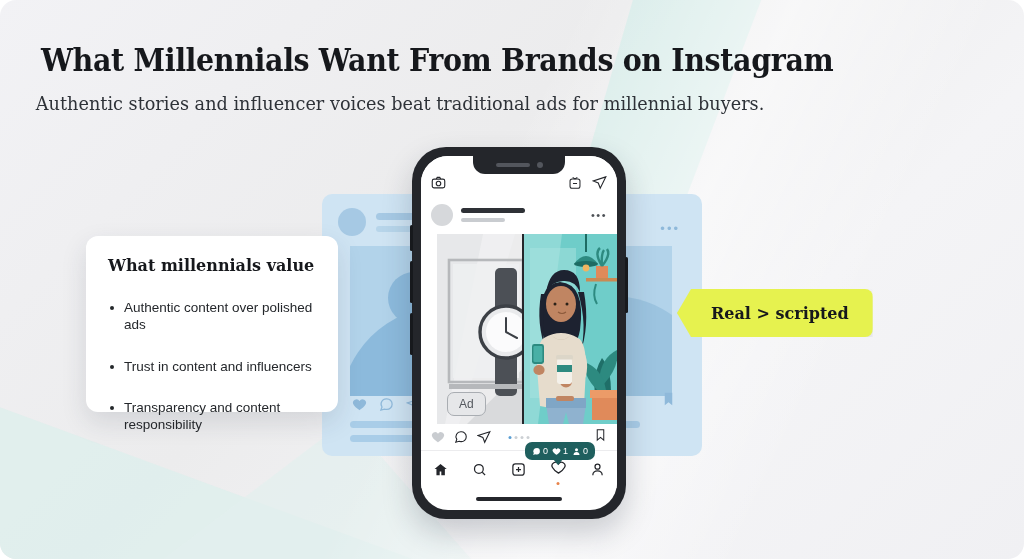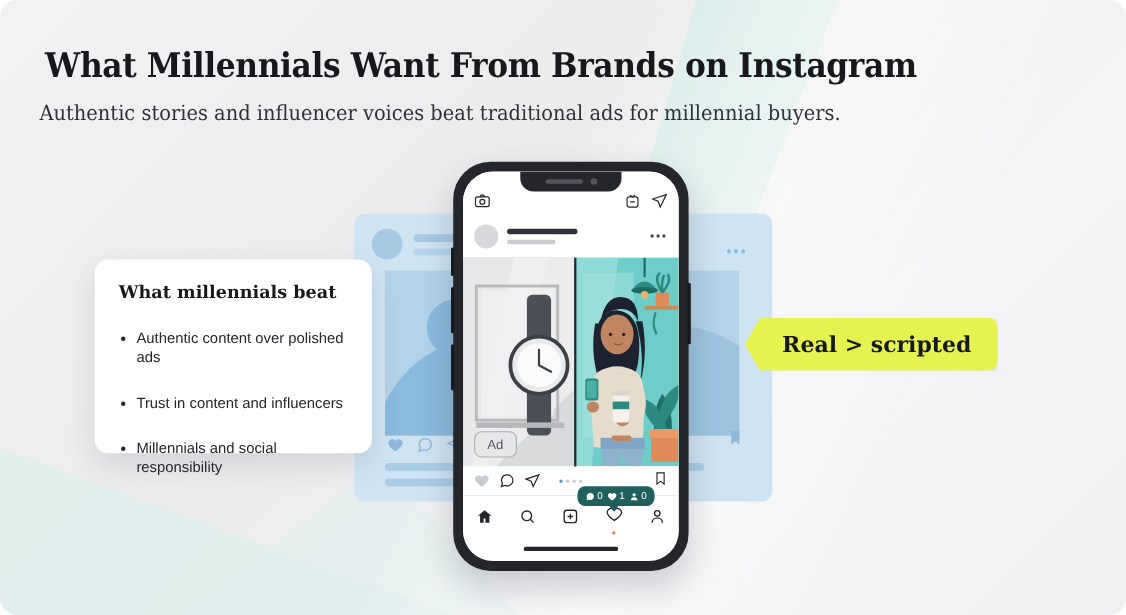--- a/index.html
+++ b/index.html
@@ -151,21 +151,21 @@
     background: #fff;
   }
   .ig-posthead .avatar { width: 22px; height: 22px; border-radius: 50%; background: #d6d8db; flex: none; }
   .ig-posthead .lines { display: flex; flex-direction: column; gap: 5px; }
   .ig-posthead .n1 { width: 64px; height: 5px; border-radius: 3px; background: #2e3136; }
   .ig-posthead .n2 { width: 44px; height: 4px; border-radius: 3px; background: #c9ccd0; }
   .ig-posthead .more { margin-left: auto; color: #4c5055; font-size: 11px; letter-spacing: 1.5px; line-height: 1; }
 
   
   .ig-media { position: absolute; top: 78px; left: 0; width: 196px; height: 190px; overflow: hidden; }
-  .media-left  { position: absolute; left: 0; top: 0; width: 101px; height: 190px; background: #5eead4; overflow: hidden; }
+  .media-left  { position: absolute; left: 16px; top: 0; width: 101px; height: 190px; background: #5eead4; overflow: hidden; }
   .media-right { position: absolute; left: 101px; top: 0; width: 95px; height: 190px; background: #6fcdc9; overflow: hidden; }
 
   .ad-chip {
     position: absolute; left: 10px; bottom: 8px;
     padding: 4px 11px; border-radius: 7px;
     background: #e6e7e9; border: 1px solid #a9adb2;
     font-size: 12px; color: #54585e; font-weight: 400;
     z-index: 5;
   }
   .split-line { position: absolute; left: 101px; top: 0; width: 2px; height: 354px; background: #24262b; z-index: 8; }
@@ -244,21 +244,21 @@
     position: absolute; left: 677px; top: 289px;
     height: 48px; padding: 0 24px 0 34px;
     background: #e6f24f;
     display: flex; align-items: center;
     clip-path: polygon(14px 0, 100% 0, 100% 100%, 14px 100%, 0 50%);
     border-radius: 0 8px 8px 0;
     box-shadow: 0 6px 14px rgba(40,50,70,.12);
   }
   .badge span {
     font-family: "DejaVu Serif", "Liberation Serif", serif;
-    font-weight: 700; font-size: 20px; color: #16181c;
+    font-weight: 700; font-size: 16px; color: #16181c;
     white-space: nowrap;
   }
 </style>
 </head>
 <body>
 
 <div class="stage">
 
   <div class="wedge-mint-top"></div>
   <div class="wedge-mint-bottom"></div>
@@ -490,25 +490,25 @@
         <svg width="15" height="15" viewBox="0 0 24 24" fill="none" stroke="#24262b" stroke-width="2">
           <circle cx="12" cy="7.5" r="4"></circle>
             <path d="M4.5 21c0-4.2 3.4-7 7.5-7s7.5 2.8 7.5 7"></path>
         </svg>
       </div>
       <div class="home-bar"></div>
     </div>
   </div>
 
   <div class="info-card">
-    <h3>What millennials beat</h3>
+    <h3>What millennials value</h3>
     <ul>
       <li>Authentic content over polished ads</li>
       <li>Trust in content and influencers</li>
-      <li>Millennials and social responsibility</li>
+      <li>Transparency and content responsibility</li>
     </ul>
   </div>
 
   <div class="badge">
     <span>Real &gt; scripted</span>
   </div>
 
 </div>
 
 </body></html>

